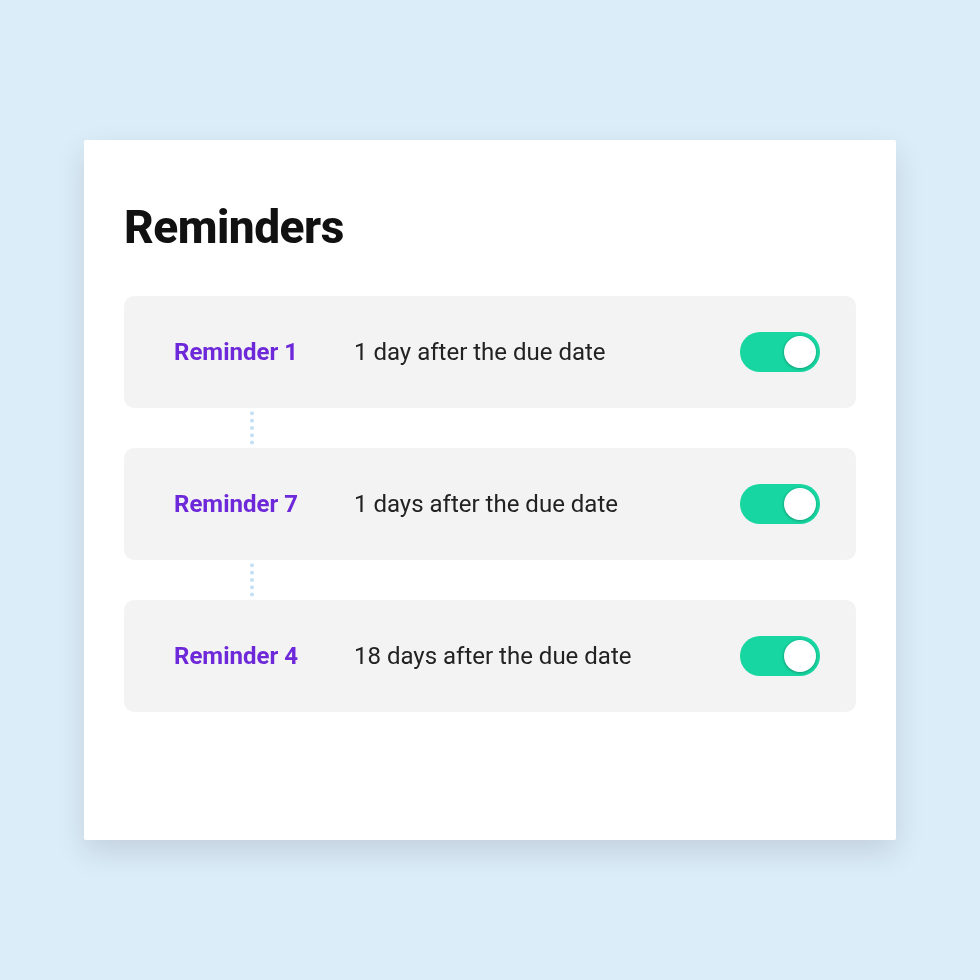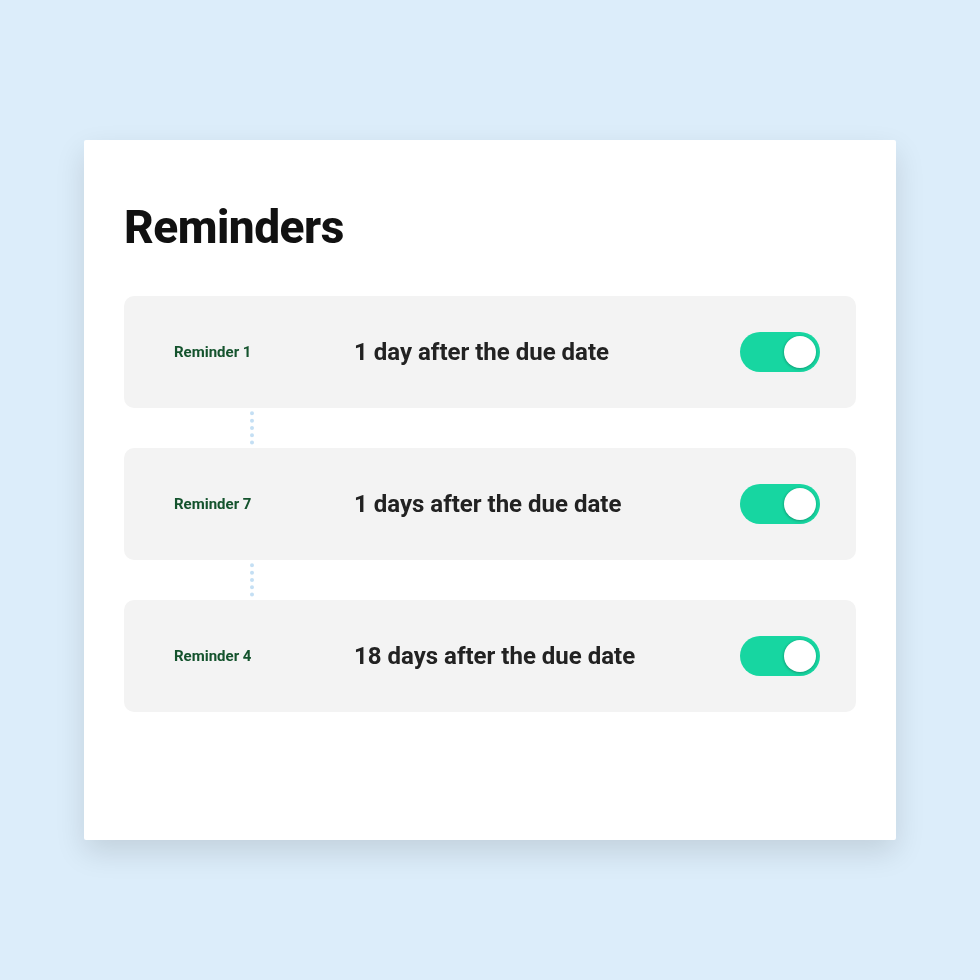--- a/index.html
+++ b/index.html
@@ -41,29 +41,29 @@
     background: #f3f3f3;
     border-radius: 10px;
     height: 112px;
     display: flex;
     align-items: center;
     padding: 0 36px 0 50px;
     position: relative;
     z-index: 1;
   }
   .reminder-label {
-    font-size: 15px;
+    font-size: 24px;
     font-weight: 700;
-    color: #14532d;
+    color: #6d28d9;
     width: 180px;
     flex-shrink: 0;
   }
   .reminder-desc {
     font-size: 24px;
-    font-weight: 700;
+    font-weight: 400;
     color: #222;
     flex: 1;
   }
   .toggle {
     width: 80px;
     height: 40px;
     background: #17d6a1;
     border-radius: 999px;
     position: relative;
     cursor: pointer;

